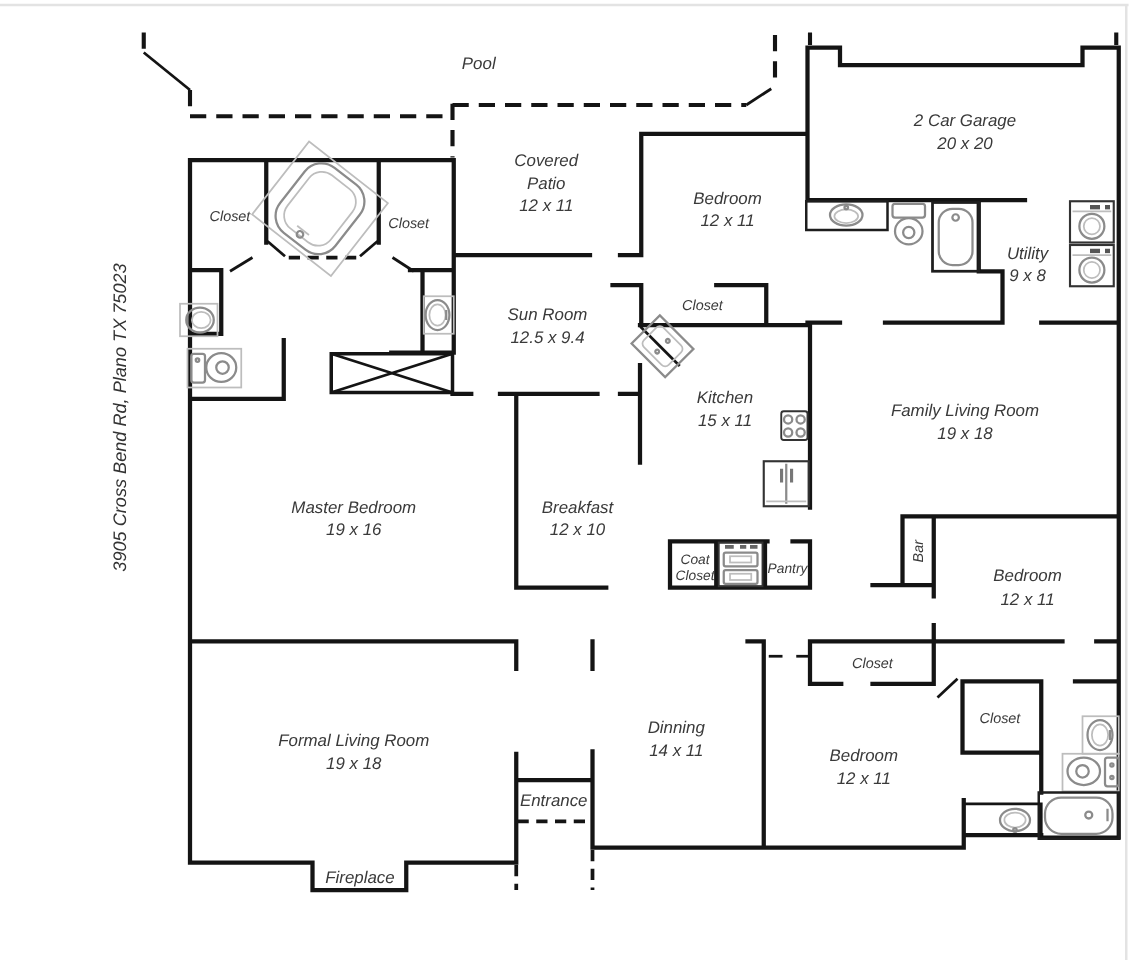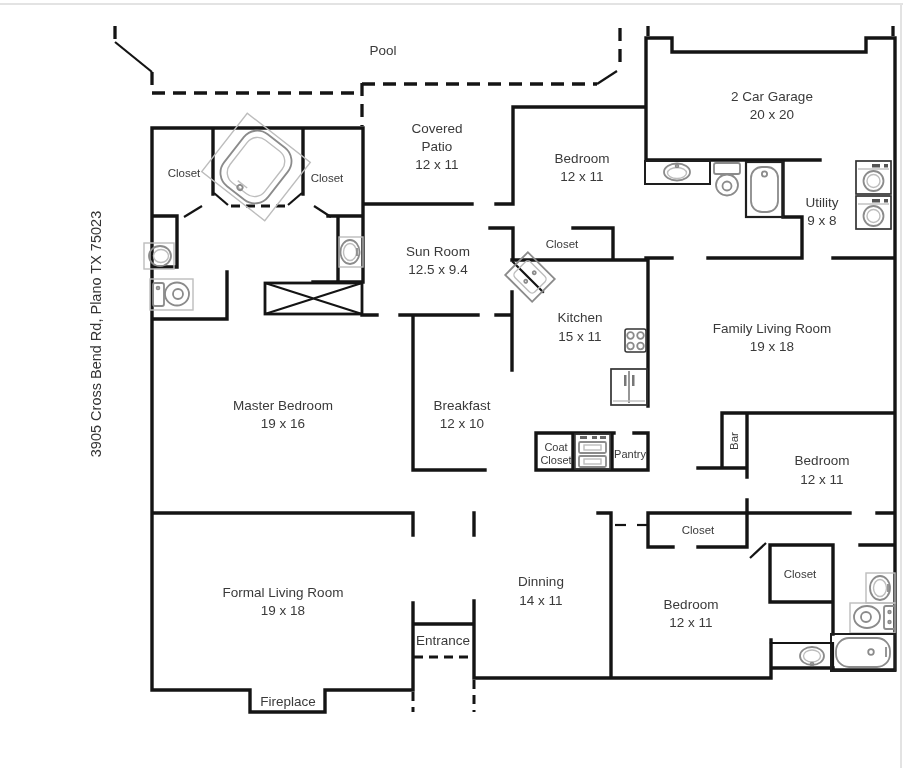--- a/index.html
+++ b/index.html
@@ -1,17 +1,17 @@
 <!DOCTYPE html>
 <html><head>
 <meta charset="utf-8">
 <style>
   html,body{margin:0;padding:0;background:#ffffff;}
   body{width:903px;height:768px;position:relative;font-family:"Liberation Sans",sans-serif;}
-  .plan-wrap{position:absolute;inset:0;}
+  .plan-wrap{position:absolute;inset:0;font-style:italic;}
   svg{display:block;}
   text{fill:#3a3a3a;font-family:"Liberation Sans",sans-serif;}
   .room-name{font-size:13.5px;}
   .small-label{font-size:11.5px;}
   .tiny-label{font-size:11px;}
   .addr{font-size:14.5px;fill:#333;}
   .wall{stroke:#141414;stroke-width:3.4;fill:none;stroke-linecap:square;}
   .wall-thin{stroke:#141414;stroke-width:2.2;fill:none;stroke-linecap:square;}
   .pool-dash{stroke:#141414;stroke-width:3.3;fill:none;stroke-dasharray:13 8;stroke-linecap:butt;}
   .door-dash{stroke:#141414;stroke-width:3;fill:none;stroke-dasharray:9 6;}

